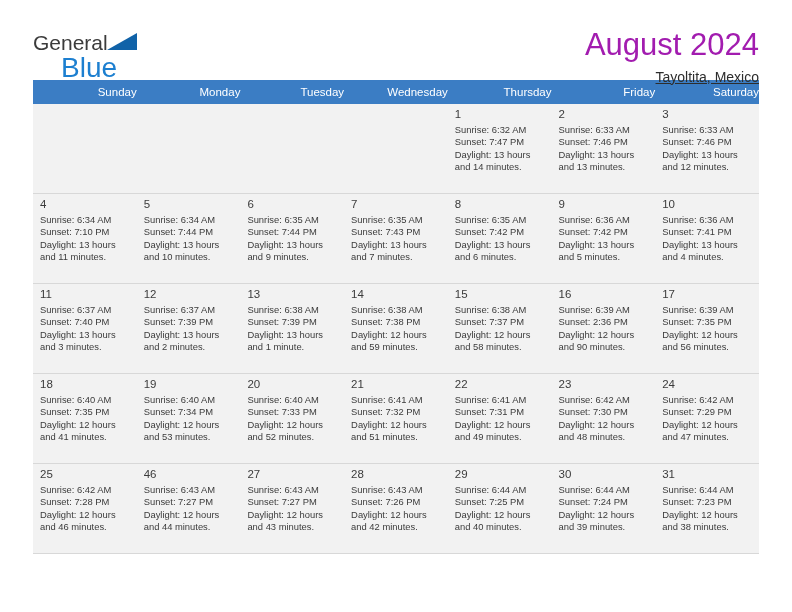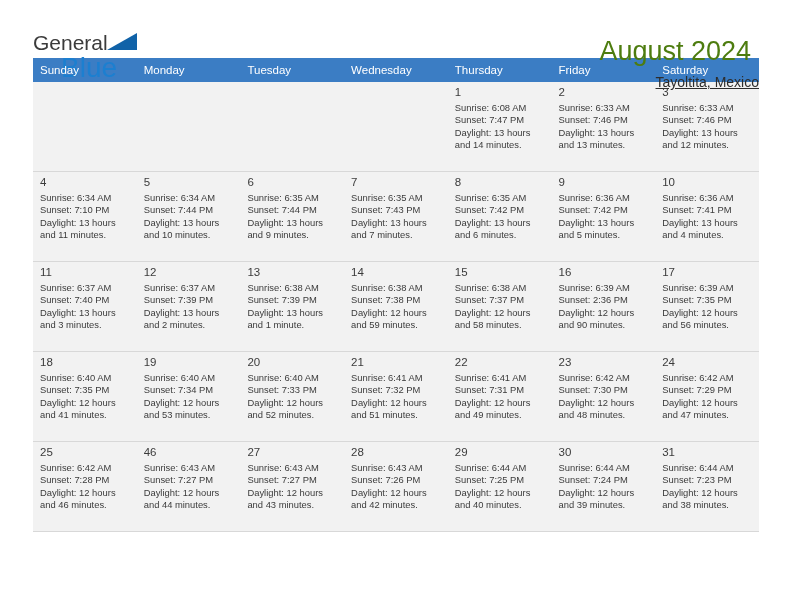--- a/index.html
+++ b/index.html
@@ -21,21 +21,21 @@
     box-sizing: border-box;
     padding: 0 33px;
   }
 
   
   .header {
     display: flex;
     align-items: flex-start;
     justify-content: space-between;
     padding-top: 28px;
-    height: 58px;
+    height: 80px;
     box-sizing: border-box;
   }
   .brand {
     display: block;
     line-height: 1;
     padding-top: 4px;
     user-select: none;
   }
   .brand-row1 {
     display: flex;
@@ -60,45 +60,45 @@
     font-size: 28px;
     color: #1c7fd0;
     margin-left: 28px;
     display: block;
     margin-top: 1px;
   }
   .title-block {
     text-align: right;
   }
   .cal-title {
-    font-size: 27px;
-    color: #4d7c0f;
+    font-size: 31px;
+    color: #a21caf;
     line-height: 1.12;
     font-weight: normal;
-    margin: 8px;
+    margin: 0;
   }
   .cal-subtitle {
     font-size: 14px;
     color: #2d2d2d;
     margin-top: 6px;
     text-decoration: underline;
   }
 
   
   .calendar {
     width: 726px;
     border-collapse: collapse;
     table-layout: fixed;
   }
   .calendar th {
     background: #3b7dc4;
     color: #ffffff;
     font-size: 11.5px;
     font-weight: normal;
-    text-align: left;
+    text-align: right;
     padding: 6px 0 6px 7px;
     height: 22px;
     box-sizing: border-box;
     border: none;
   }
   .calendar td {
     width: 103.7px;
     height: 89px;
     vertical-align: top;
     padding: 0;
@@ -200,21 +200,21 @@
               <div class="daynum"></div>
               <div class="detail"></div>
               <div class="detail"></div>
               <div class="detail"></div>
               <div class="detail"></div>
             </div>
           </td>
           <td>
             <div class="cell-inner">
               <div class="daynum">1</div>
-              <div class="detail">Sunrise: 6:08 AM</div>
+              <div class="detail">Sunrise: 6:32 AM</div>
               <div class="detail">Sunset: 7:47 PM</div>
               <div class="detail">Daylight: 13 hours</div>
               <div class="detail">and 14 minutes.</div>
             </div>
           </td>
           <td>
             <div class="cell-inner">
               <div class="daynum">2</div>
               <div class="detail">Sunrise: 6:33 AM</div>
               <div class="detail">Sunset: 7:46 PM</div>

